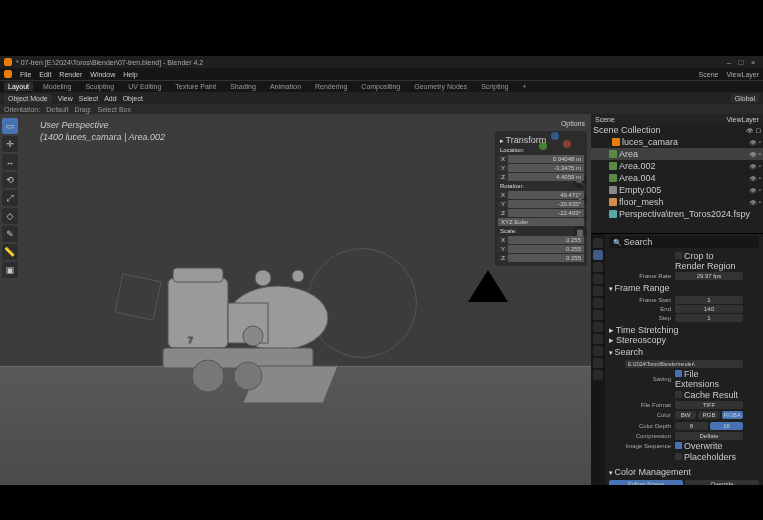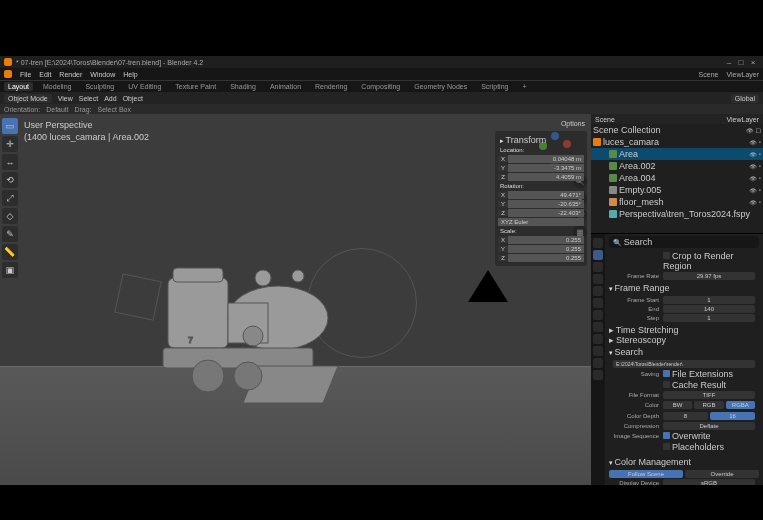--- a/index.html
+++ b/index.html
@@ -17,21 +17,21 @@
 .tabbar { height: 12px; background: #161616; display: flex; align-items: center; padding: 0 4px; gap: 6px; border-top: 1px solid #333; }
 .tabbar span { font-size: 7px; color: #999; padding: 1px 4px; }
 .tabbar span.active { background: #2d2d2d; color: #fff; border-radius: 2px; }
 .headerbar { height: 12px; background: #232323; display: flex; align-items: center; padding: 0 4px; gap: 6px; }
 .headerbar .dd { font-size: 7px; background: #2d2d2d; padding: 1px 4px; border-radius: 2px; }
 .headerbar span { font-size: 7px; }
 .subbar { height: 10px; background: #2a2a2a; display: flex; align-items: center; padding: 0 4px; gap: 6px; }
 .subbar span { font-size: 7px; color: #999; }
 .main { display: flex; height: calc(100% - 58px); }
 .viewport { flex: 1; background: #3c3c3c; position: relative; overflow: hidden; }
-.viewport .info { position: absolute; top: 6px; left: 24px; font-size: 7px; color: #ddd; line-height: 1.3; }
+.viewport .info { position: absolute; top: 6px; left: 40px; font-size: 7px; color: #ddd; line-height: 1.3; font-style: italic; }
 .viewport .floor { position: absolute; top: 68%; left: 0; right: 0; bottom: 0; background: linear-gradient(#595959, #4a4a4a); }
 .viewport .floor::before { content: ""; position: absolute; top: 0; left: 0; right: 0; height: 1px; background: #6a6a6a; }
 .toolbar-left { position: absolute; top: 4px; left: 2px; width: 16px; display: flex; flex-direction: column; gap: 2px; }
 .toolbar-left .btn { width: 16px; height: 16px; background: #2d2d2d; border-radius: 2px; display: flex; align-items: center; justify-content: center; font-size: 9px; }
 .toolbar-left .btn:first-child { background: #4772b3; }
 .gizmo { position: absolute; top: 20px; right: 18px; width: 36px; height: 36px; }
 .gizmo .ball { position: absolute; width: 8px; height: 8px; border-radius: 50%; }
 .viewbtns { position: absolute; top: 60px; right: 4px; display: flex; flex-direction: column; gap: 3px; }
 .viewbtns .vb { width: 14px; height: 14px; background: #2d2d2d; border-radius: 7px; display: flex; align-items: center; justify-content: center; font-size: 8px; }
 .npanel { position: absolute; top: 4px; right: 0; width: 100px; }
@@ -43,34 +43,34 @@
 .npanel .val { font-size: 6px; flex: 1; text-align: right; background: #555; padding: 1px 3px; }
 .tri { position: absolute; top: 42%; right: 14%; width: 0; height: 0; border-left: 20px solid transparent; border-right: 20px solid transparent; border-bottom: 32px solid #000; }
 .quad { position: absolute; top: 44%; left: 20%; width: 40px; height: 40px; border: 1px solid #555; transform: rotate(12deg); }
 .circle { position: absolute; top: 36%; left: 52%; width: 110px; height: 110px; border: 1px solid #555; border-radius: 50%; }
 .right { width: 172px; background: #1f1f1f; display: flex; flex-direction: column; }
 .right .top { height: 10px; background: #232323; display: flex; align-items: center; justify-content: space-between; padding: 0 4px; }
 .right .top span { font-size: 7px; }
 .outliner { flex: 0 0 110px; overflow: hidden; border-bottom: 1px solid #000; }
 .outliner .row { display: flex; align-items: center; padding: 1px 2px; font-size: 7px; }
 .outliner .row .ico { width: 8px; height: 8px; margin-right: 2px; border-radius: 1px; }
-.outliner .row.sel { background: #0c4a6e; }
-.outliner .indent1 { padding-left: 2px; }
+.outliner .row.sel { background: #404040; }
+.outliner .indent1 { padding-left: 21px; }
 .outliner .indent2 { padding-left: 18px; }
 .outliner .eyes { margin-left: auto; display: flex; gap: 2px; }
 .outliner .eyes span { font-size: 6px; }
 .props { flex: 1; overflow: hidden; display: flex; }
 .props .vtabs { width: 14px; background: #161616; display: flex; flex-direction: column; gap: 2px; padding-top: 4px; align-items: center; }
 .props .vtabs .vt { width: 10px; height: 10px; background: #2a2a2a; border-radius: 2px; }
 .props .vtabs .vt.active { background: #3d5a8a; }
 .props .content { flex: 1; padding: 2px 4px; overflow: hidden; }
 .props .search { background: #161616; border-radius: 3px; padding: 1px 4px; margin-bottom: 3px; font-size: 7px; color: #888; }
 .props .panel { margin-bottom: 3px; }
 .props .panel .ph { font-size: 7px; color: #ddd; padding: 2px 0; }
-.props .field { display: flex; align-items: center; margin: 1px 4px; }
+.props .field { display: flex; align-items: center; margin: 1px 16px; }
 .props .field .fl { font-size: 6px; flex: 0 0 50px; color: #aaa; text-align: right; padding-right: 4px; }
 .props .field .fv { font-size: 6px; flex: 1; background: #333; padding: 1px 3px; border-radius: 2px; text-align: center; }
 .props .field .fv.wide { text-align: left; }
 .props .btnrow { display: flex; gap: 2px; margin: 1px 0; }
 .props .btnrow .b { flex: 1; font-size: 6px; background: #333; padding: 1px 2px; text-align: center; border-radius: 2px; }
 .props .btnrow .b.active { background: #4772b3; }
 .cb { width: 7px; height: 7px; background: #4772b3; border-radius: 1px; display: inline-block; margin-right: 2px; }
 .cb.empty { background: #333; }
 </style>
 </head>

